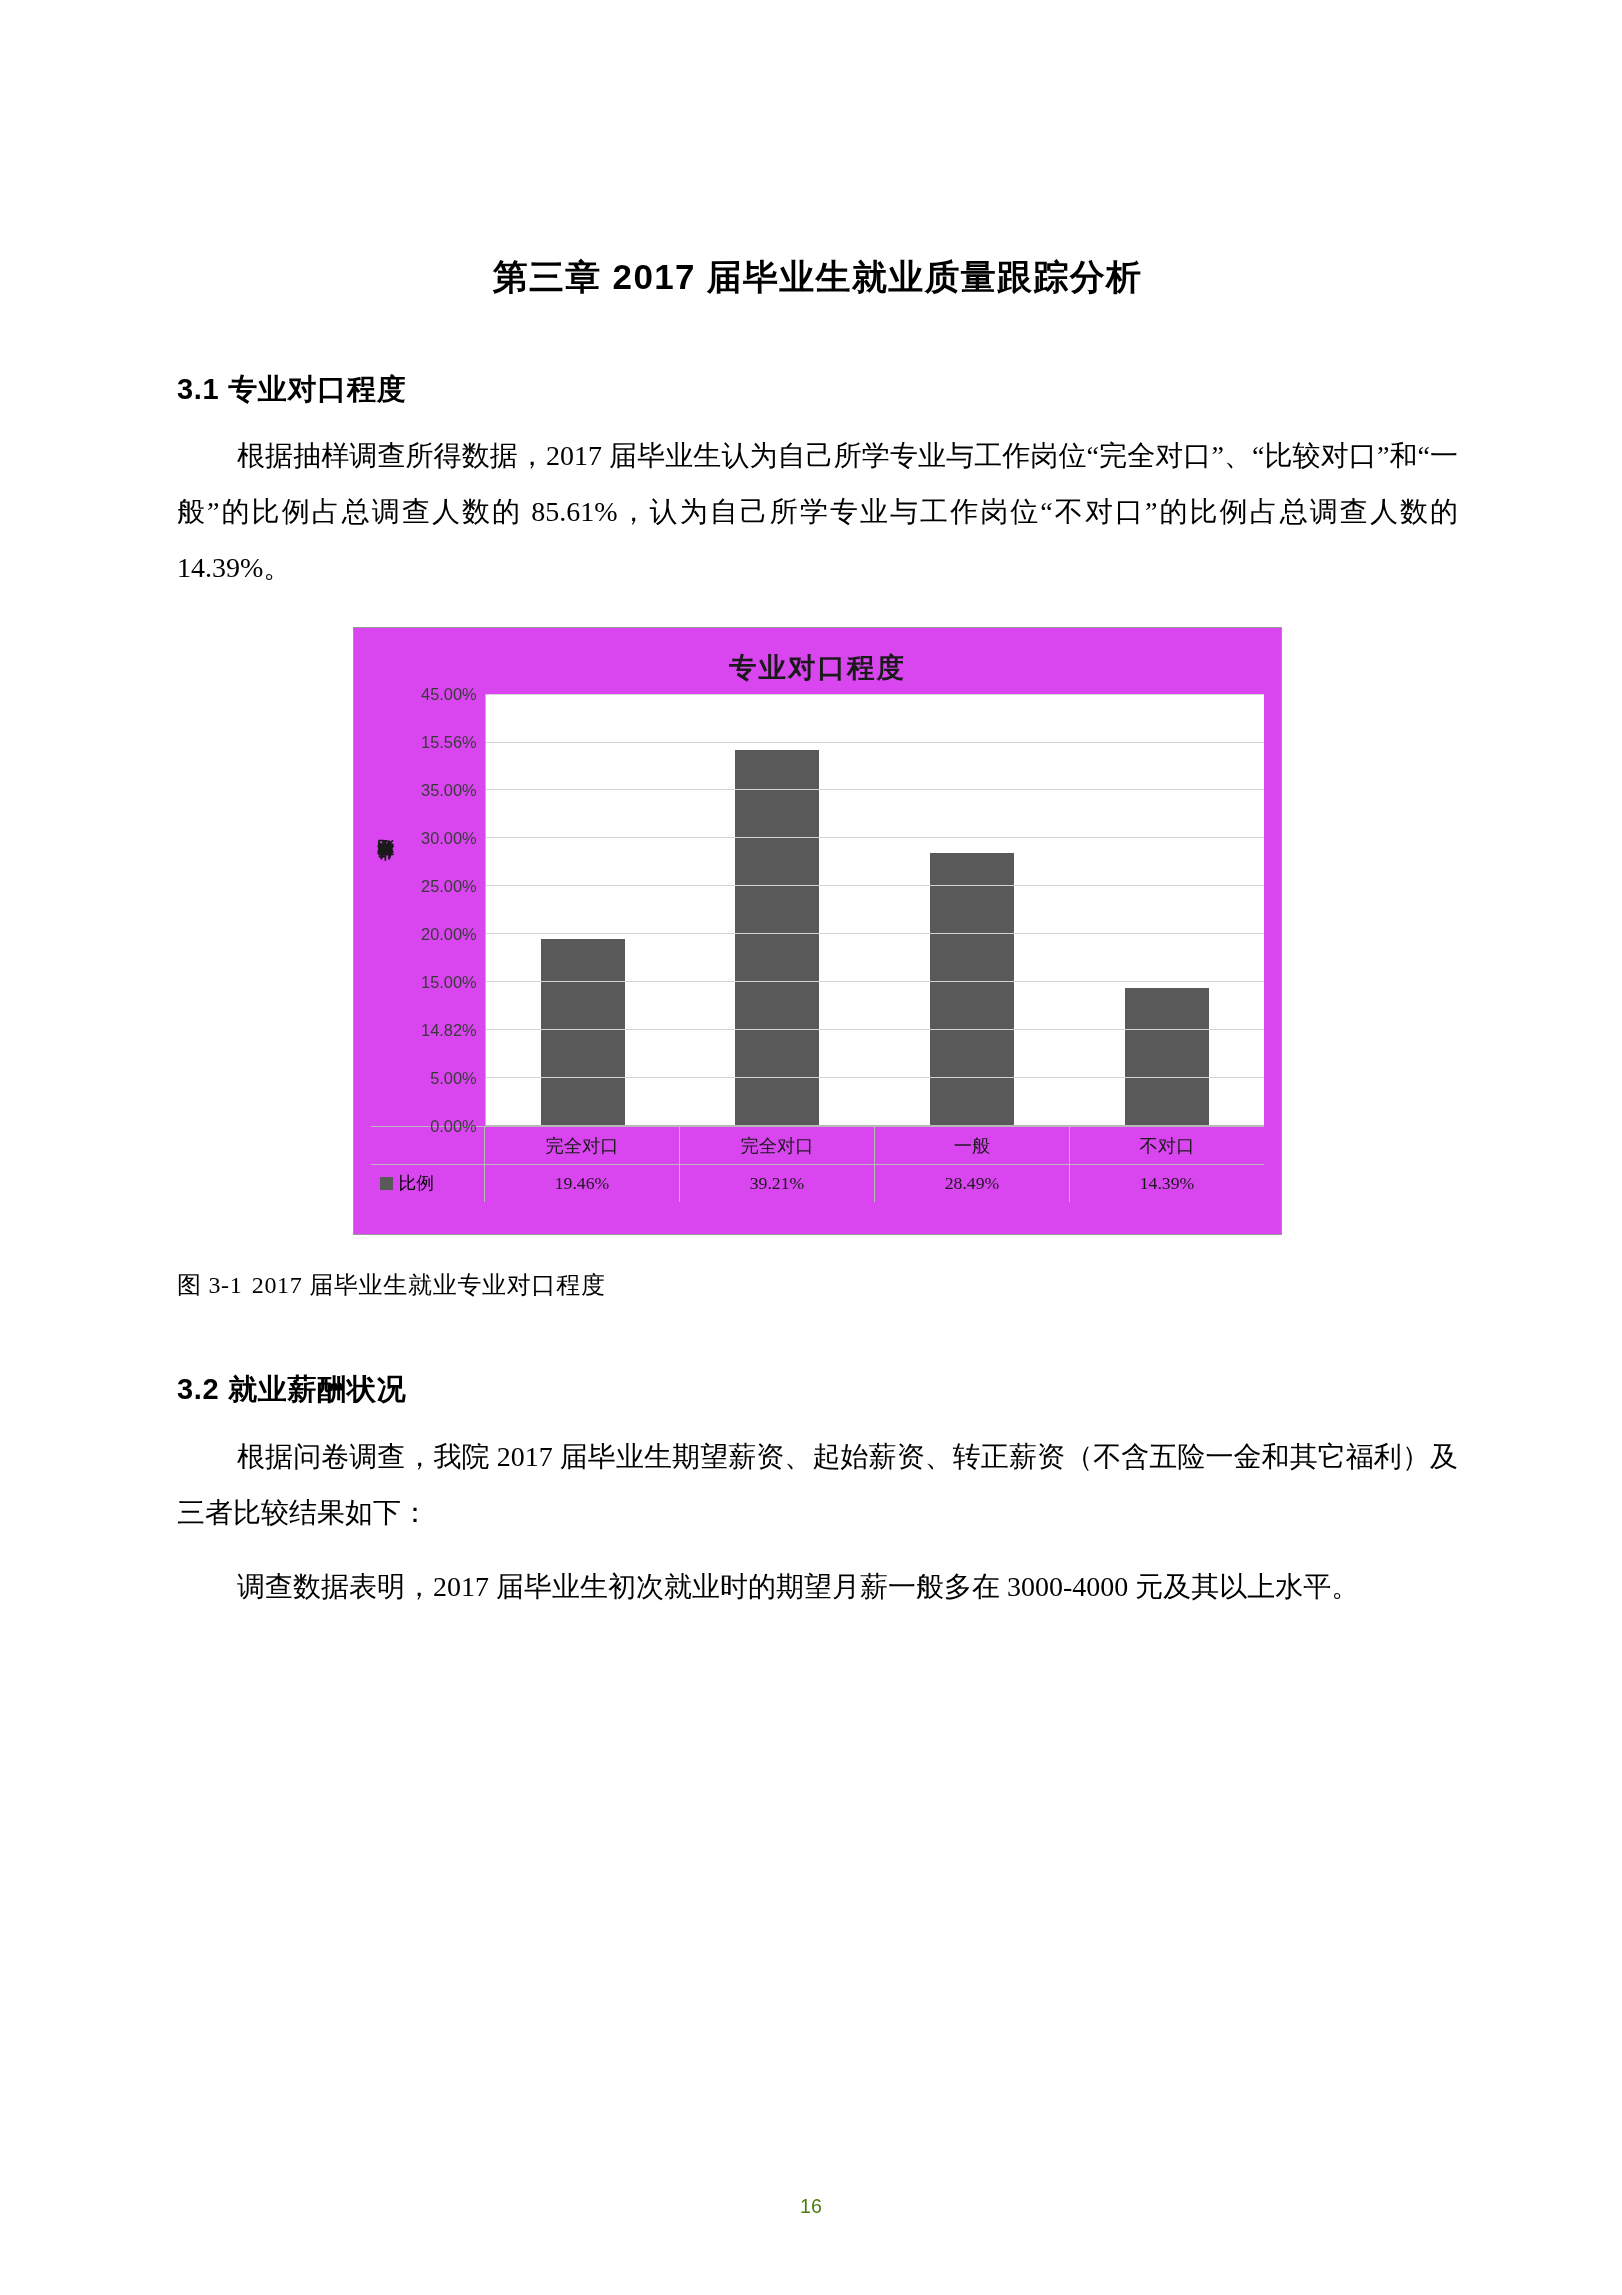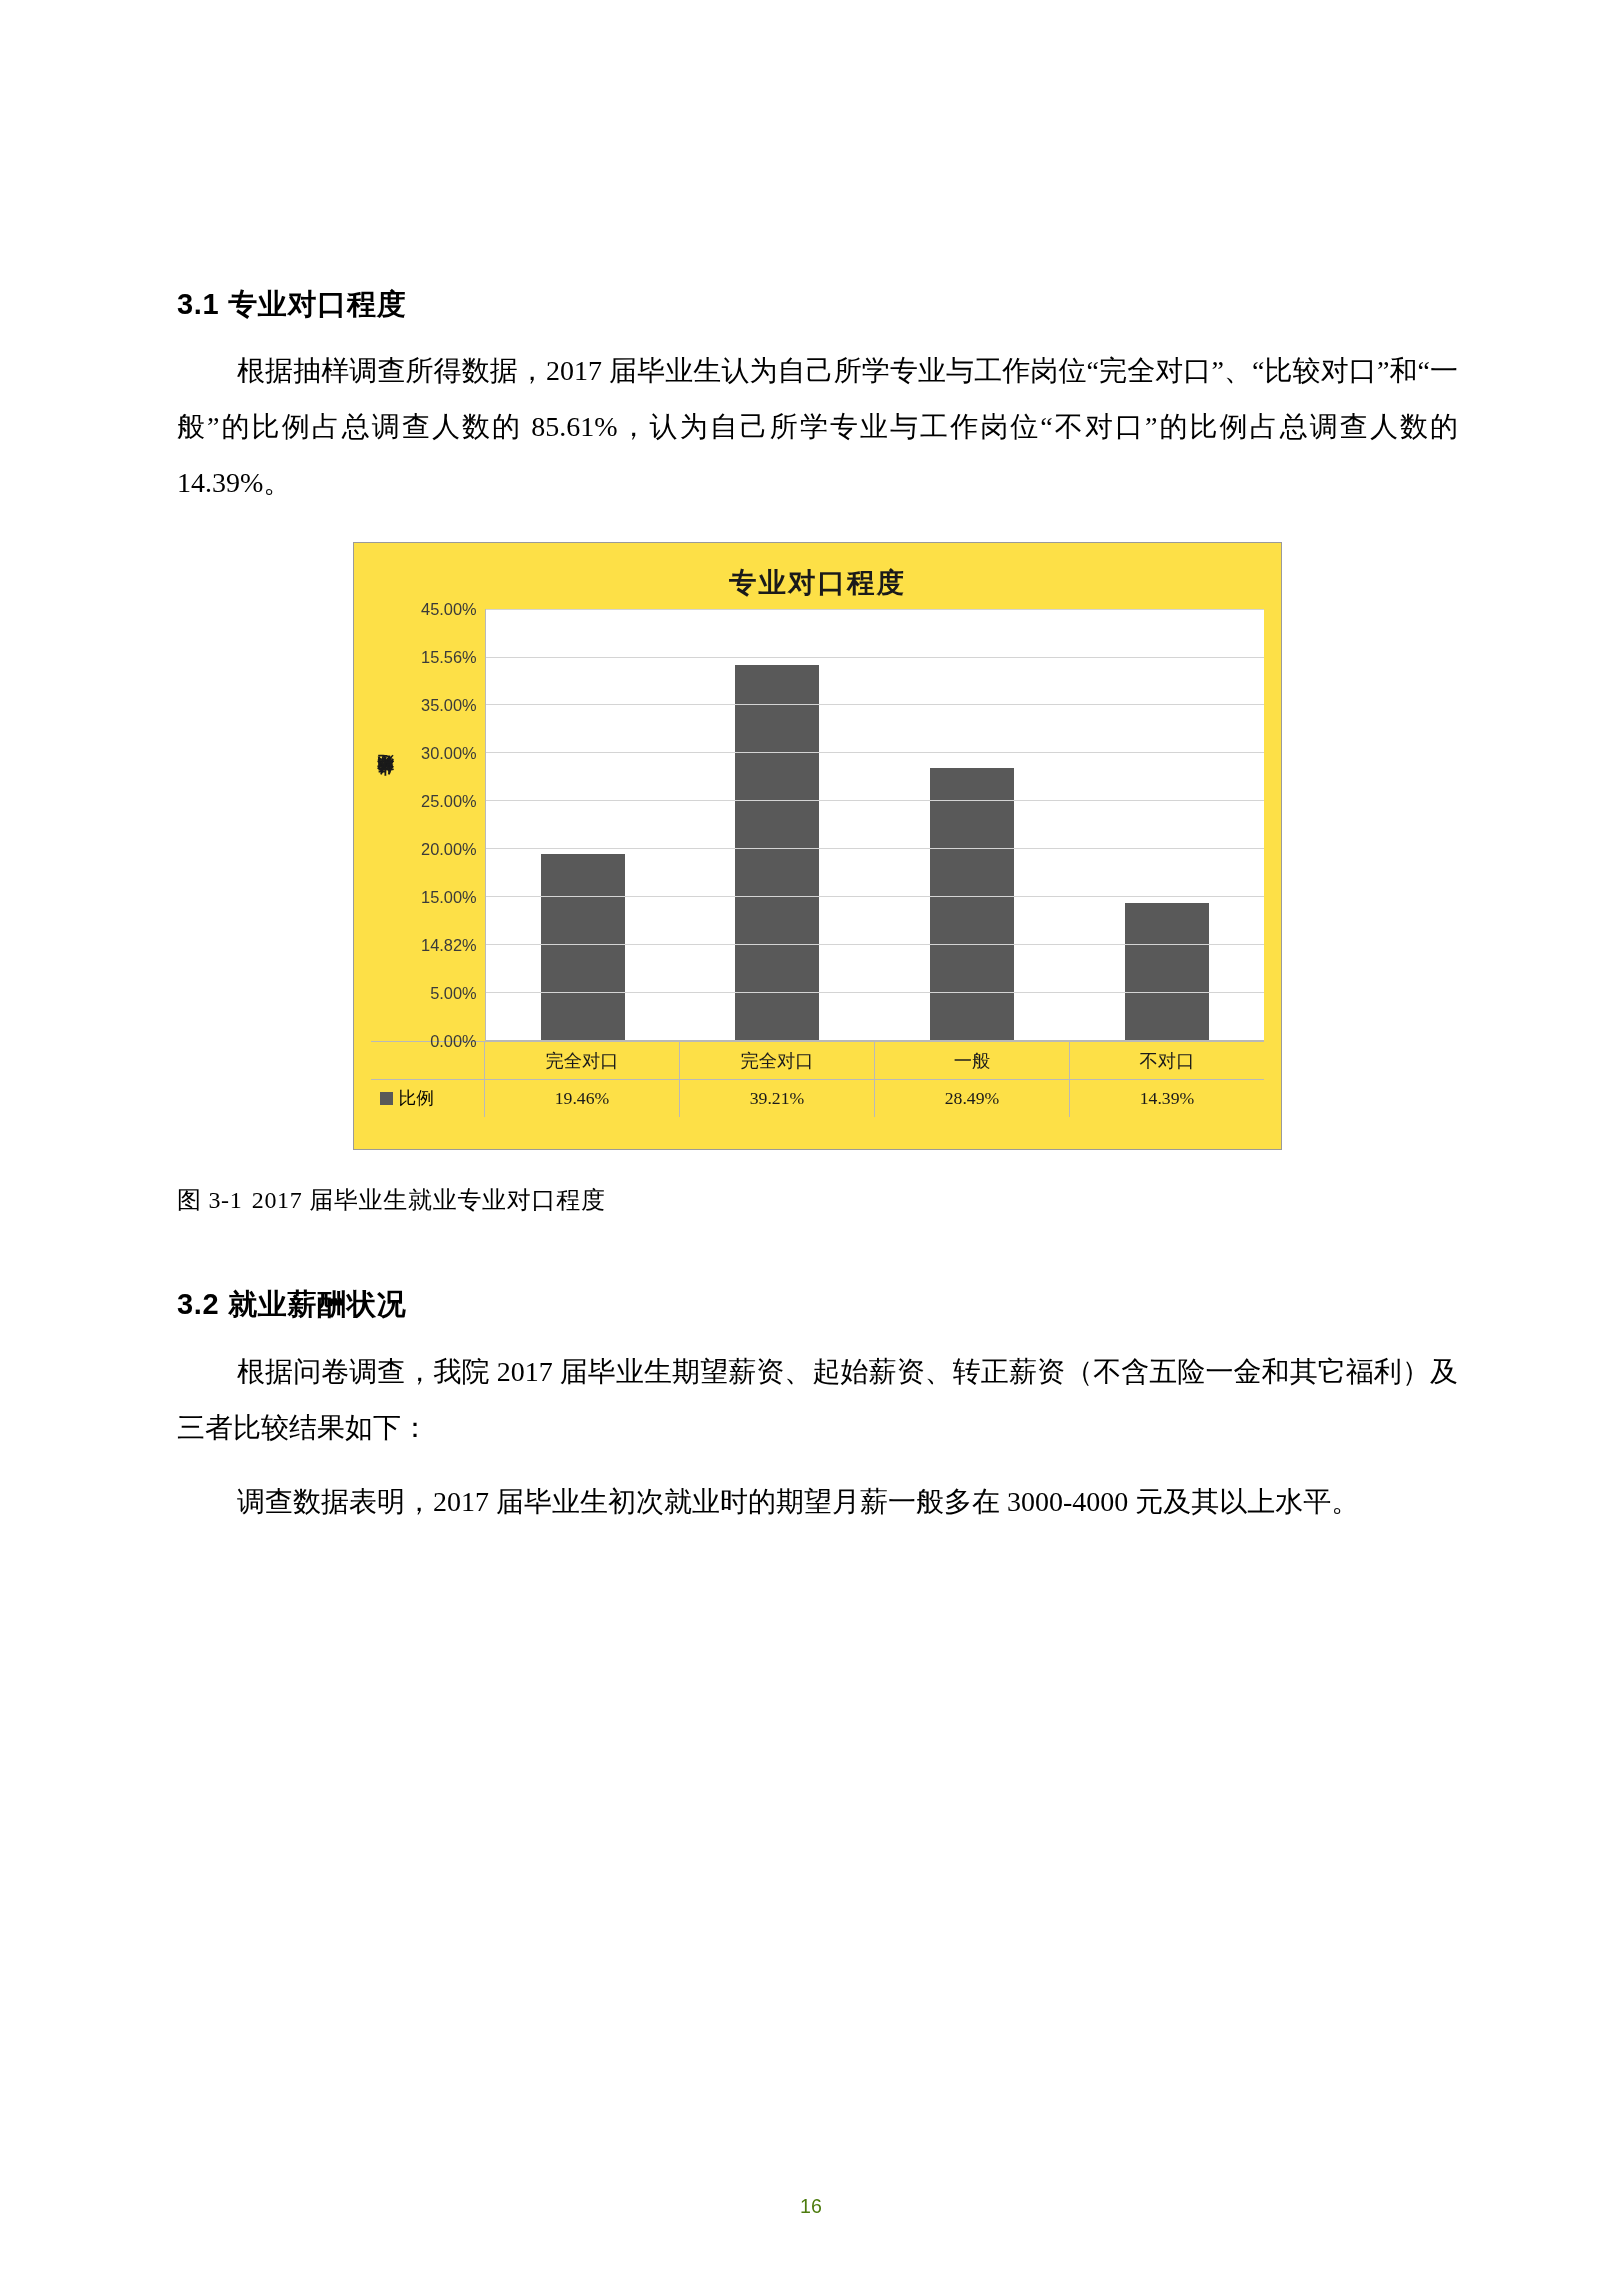--- a/index.html
+++ b/index.html
@@ -50,21 +50,21 @@
   
   .figure-wrap {
     margin: 31px 0 0 0;
     display: flex;
     justify-content: center;
   }
   .chart-box {
     width: 929px;
     height: 608px;
     border: 1.3px solid #9a9a9a;
-    background: #fde047;
+    background: #d946ef;
     box-sizing: border-box;
     padding: 13px 17px 10.5px 17px;
     position: relative;
   }
   .chart-title {
     text-align: center;
     font-family: "Liberation Sans", "DejaVu Sans", sans-serif;
     font-weight: bold;
     font-size: 27.5px;
     letter-spacing: 2px;
@@ -208,20 +208,21 @@
     font-family: "Liberation Sans", "DejaVu Sans", sans-serif;
     font-size: 19.6px;
     color: #4d7c0f;
   }
 </style>
 </head>
 <body>
 
 <div class="page">
 
+  <h1 class="chapter-title">第三章  2017 届毕业生就业质量跟踪分析</h1>
 
   <h2 class="section-heading">3.1 专业对口程度</h2>
 
   <p class="para">根据抽样调查所得数据，2017 届毕业生认为自己所学专业与工作岗位“完全对口”、“比较对口”和“一般”的比例占总调查人数的 85.61%，认为自己所学专业与工作岗位“不对口”的比例占总调查人数的 14.39%。</p>
 
   <div class="figure-wrap">
     <div class="chart-box">
 
       <div class="chart-title">专业对口程度</div>
 

